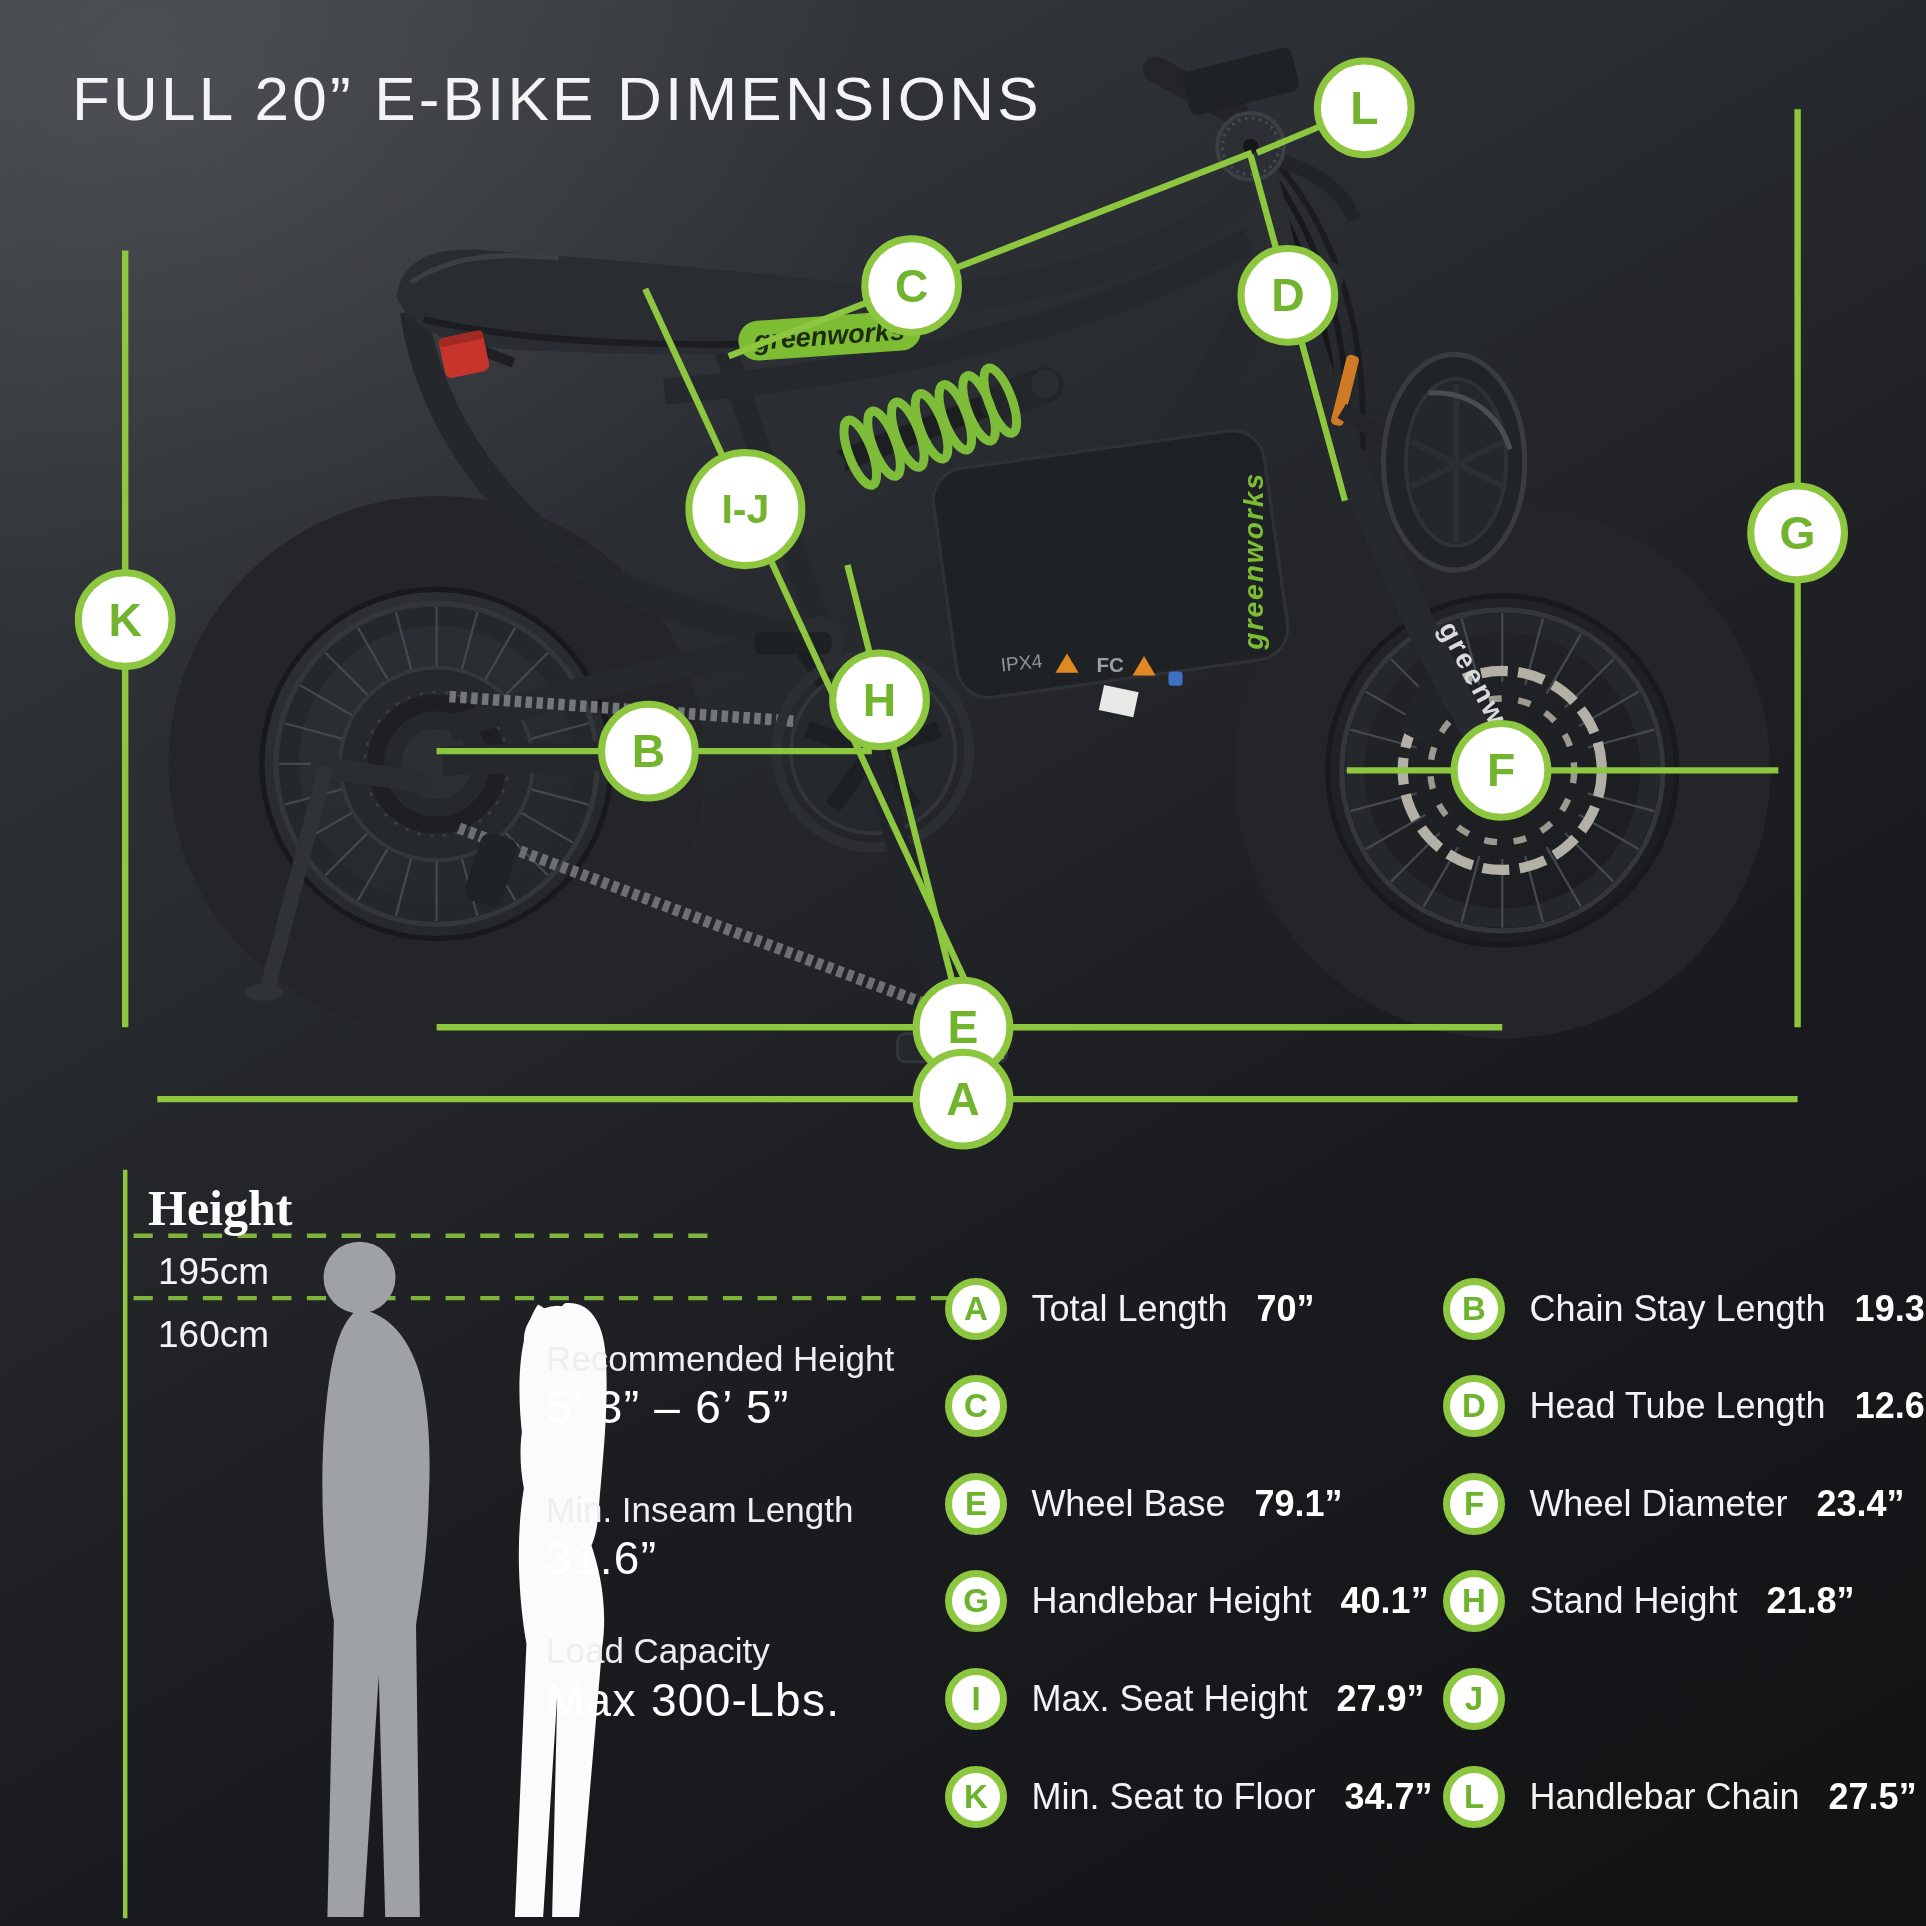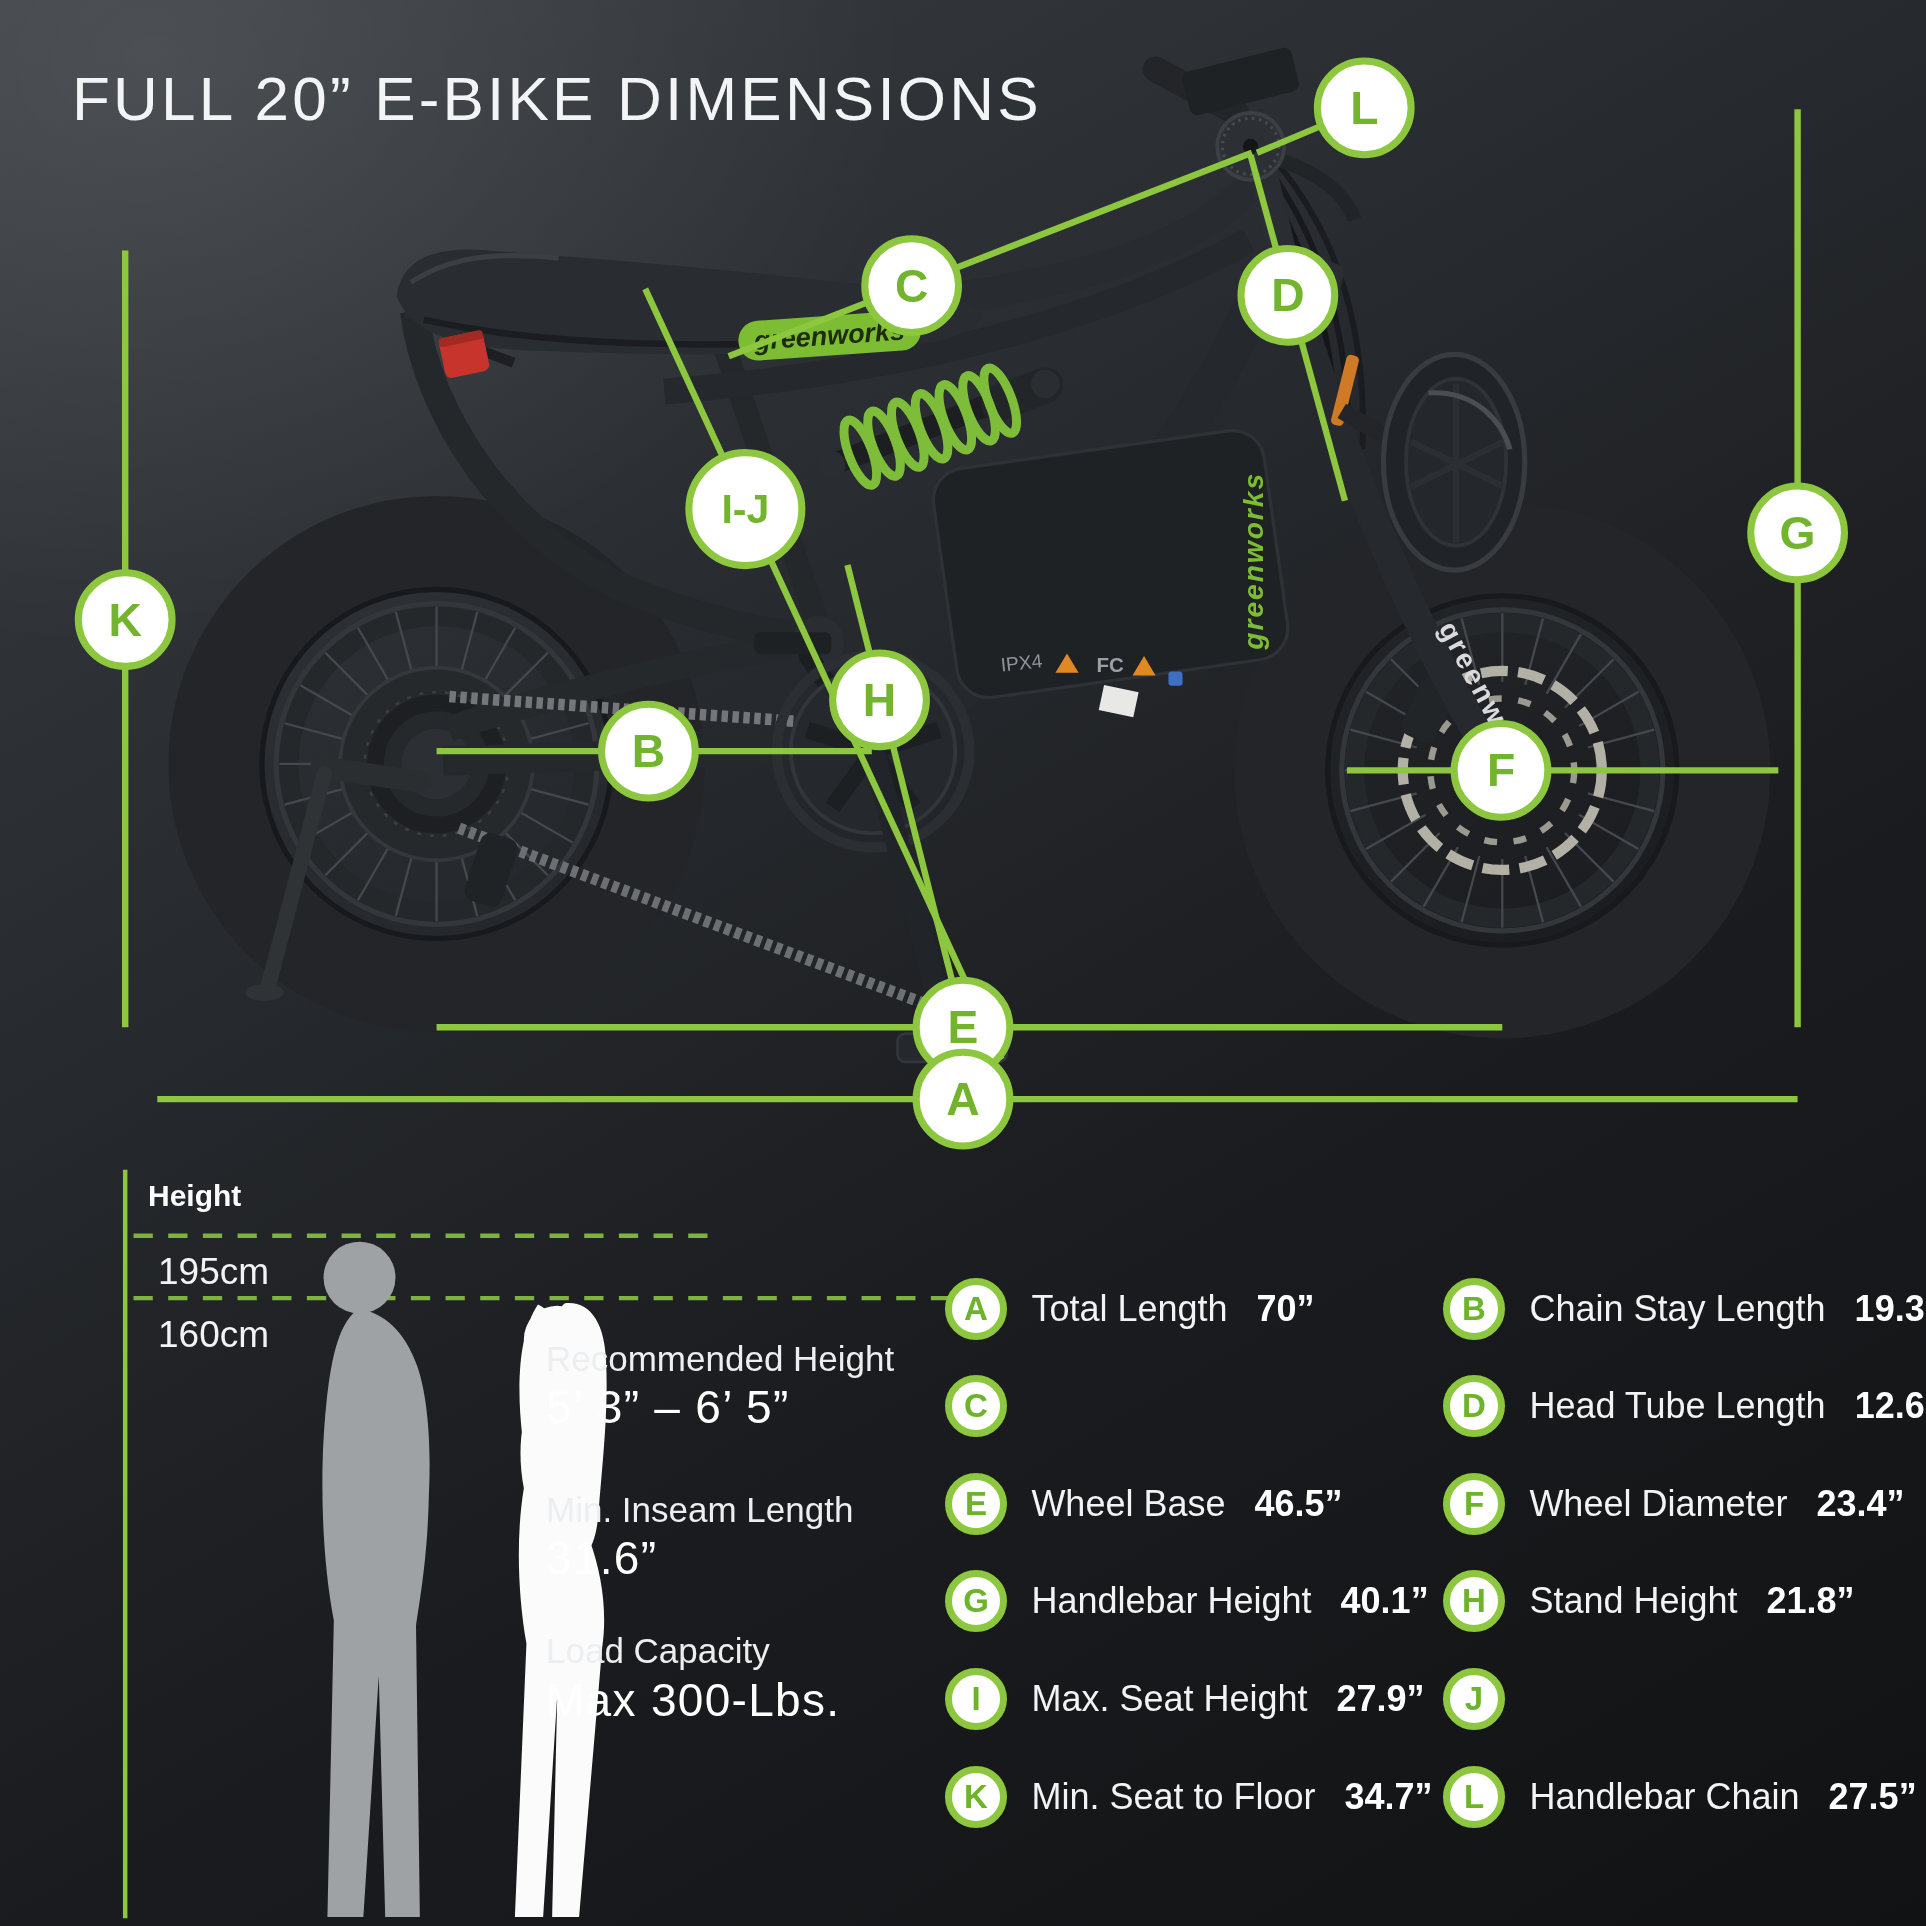--- a/index.html
+++ b/index.html
@@ -14,21 +14,21 @@
   }
   .abs{position:absolute;}
   #title{
     left:72px;top:63px;font-size:62px;font-weight:400;letter-spacing:3.2px;
     color:#f3f4f5;white-space:nowrap;
   }
   svg{position:absolute;left:0;top:0;}
   svg text{font-family:"Liberation Sans","DejaVu Sans",sans-serif;}
   .badge-letter{font-weight:700;fill:#72b42d;}
   
-  .height-title{left:148px;top:1179px;font-size:30px;font-weight:700;color:#fdfdfd;}
+  .height-title{left:148px;top:1179px;font-size:50px;font-weight:700;color:#fdfdfd;font-family:Liberation Serif, serif;}
   .cm-label{left:158px;top:1251px;font-size:37px;font-weight:400;color:#f2f3f4;}
   .cm-label2{left:158px;top:1314px;font-size:37px;font-weight:400;color:#f2f3f4;}
   
   .fit-label{left:546px;font-size:35px;font-weight:400;color:#eceeef;white-space:nowrap;}
   .fit-value{left:546px;font-size:46px;font-weight:400;color:#ffffff;white-space:nowrap;letter-spacing:1.3px;}
   
   .spec-row{display:flex;align-items:center;gap:24.4px;height:62px;white-space:nowrap;}
   .spec-badge{
     width:48px;height:48px;border:7px solid #8dc63f;border-radius:50%;
     background:#ffffff;display:flex;align-items:center;justify-content:center;
@@ -300,21 +300,21 @@
   </div>
   <div class="abs spec-row" style="left:945px;top:1375px">
     <div class="spec-badge">
         <span>C</span>
       </div>
   </div>
   <div class="abs spec-row" style="left:945px;top:1473px">
     <div class="spec-badge">
         <span>E</span>
       </div>
-    <div class="spec-text"><span class="spec-label">Wheel Base</span><span class="spec-value">46.5”</span></div>
+    <div class="spec-text"><span class="spec-label">Wheel Base</span><span class="spec-value">79.1”</span></div>
   </div>
   <div class="abs spec-row" style="left:945px;top:1570px">
     <div class="spec-badge">
         <span>G</span>
       </div>
     <div class="spec-text"><span class="spec-label">Handlebar Height</span><span class="spec-value">40.1”</span></div>
   </div>
   <div class="abs spec-row" style="left:945px;top:1668px">
     <div class="spec-badge">
         <span>I</span>

